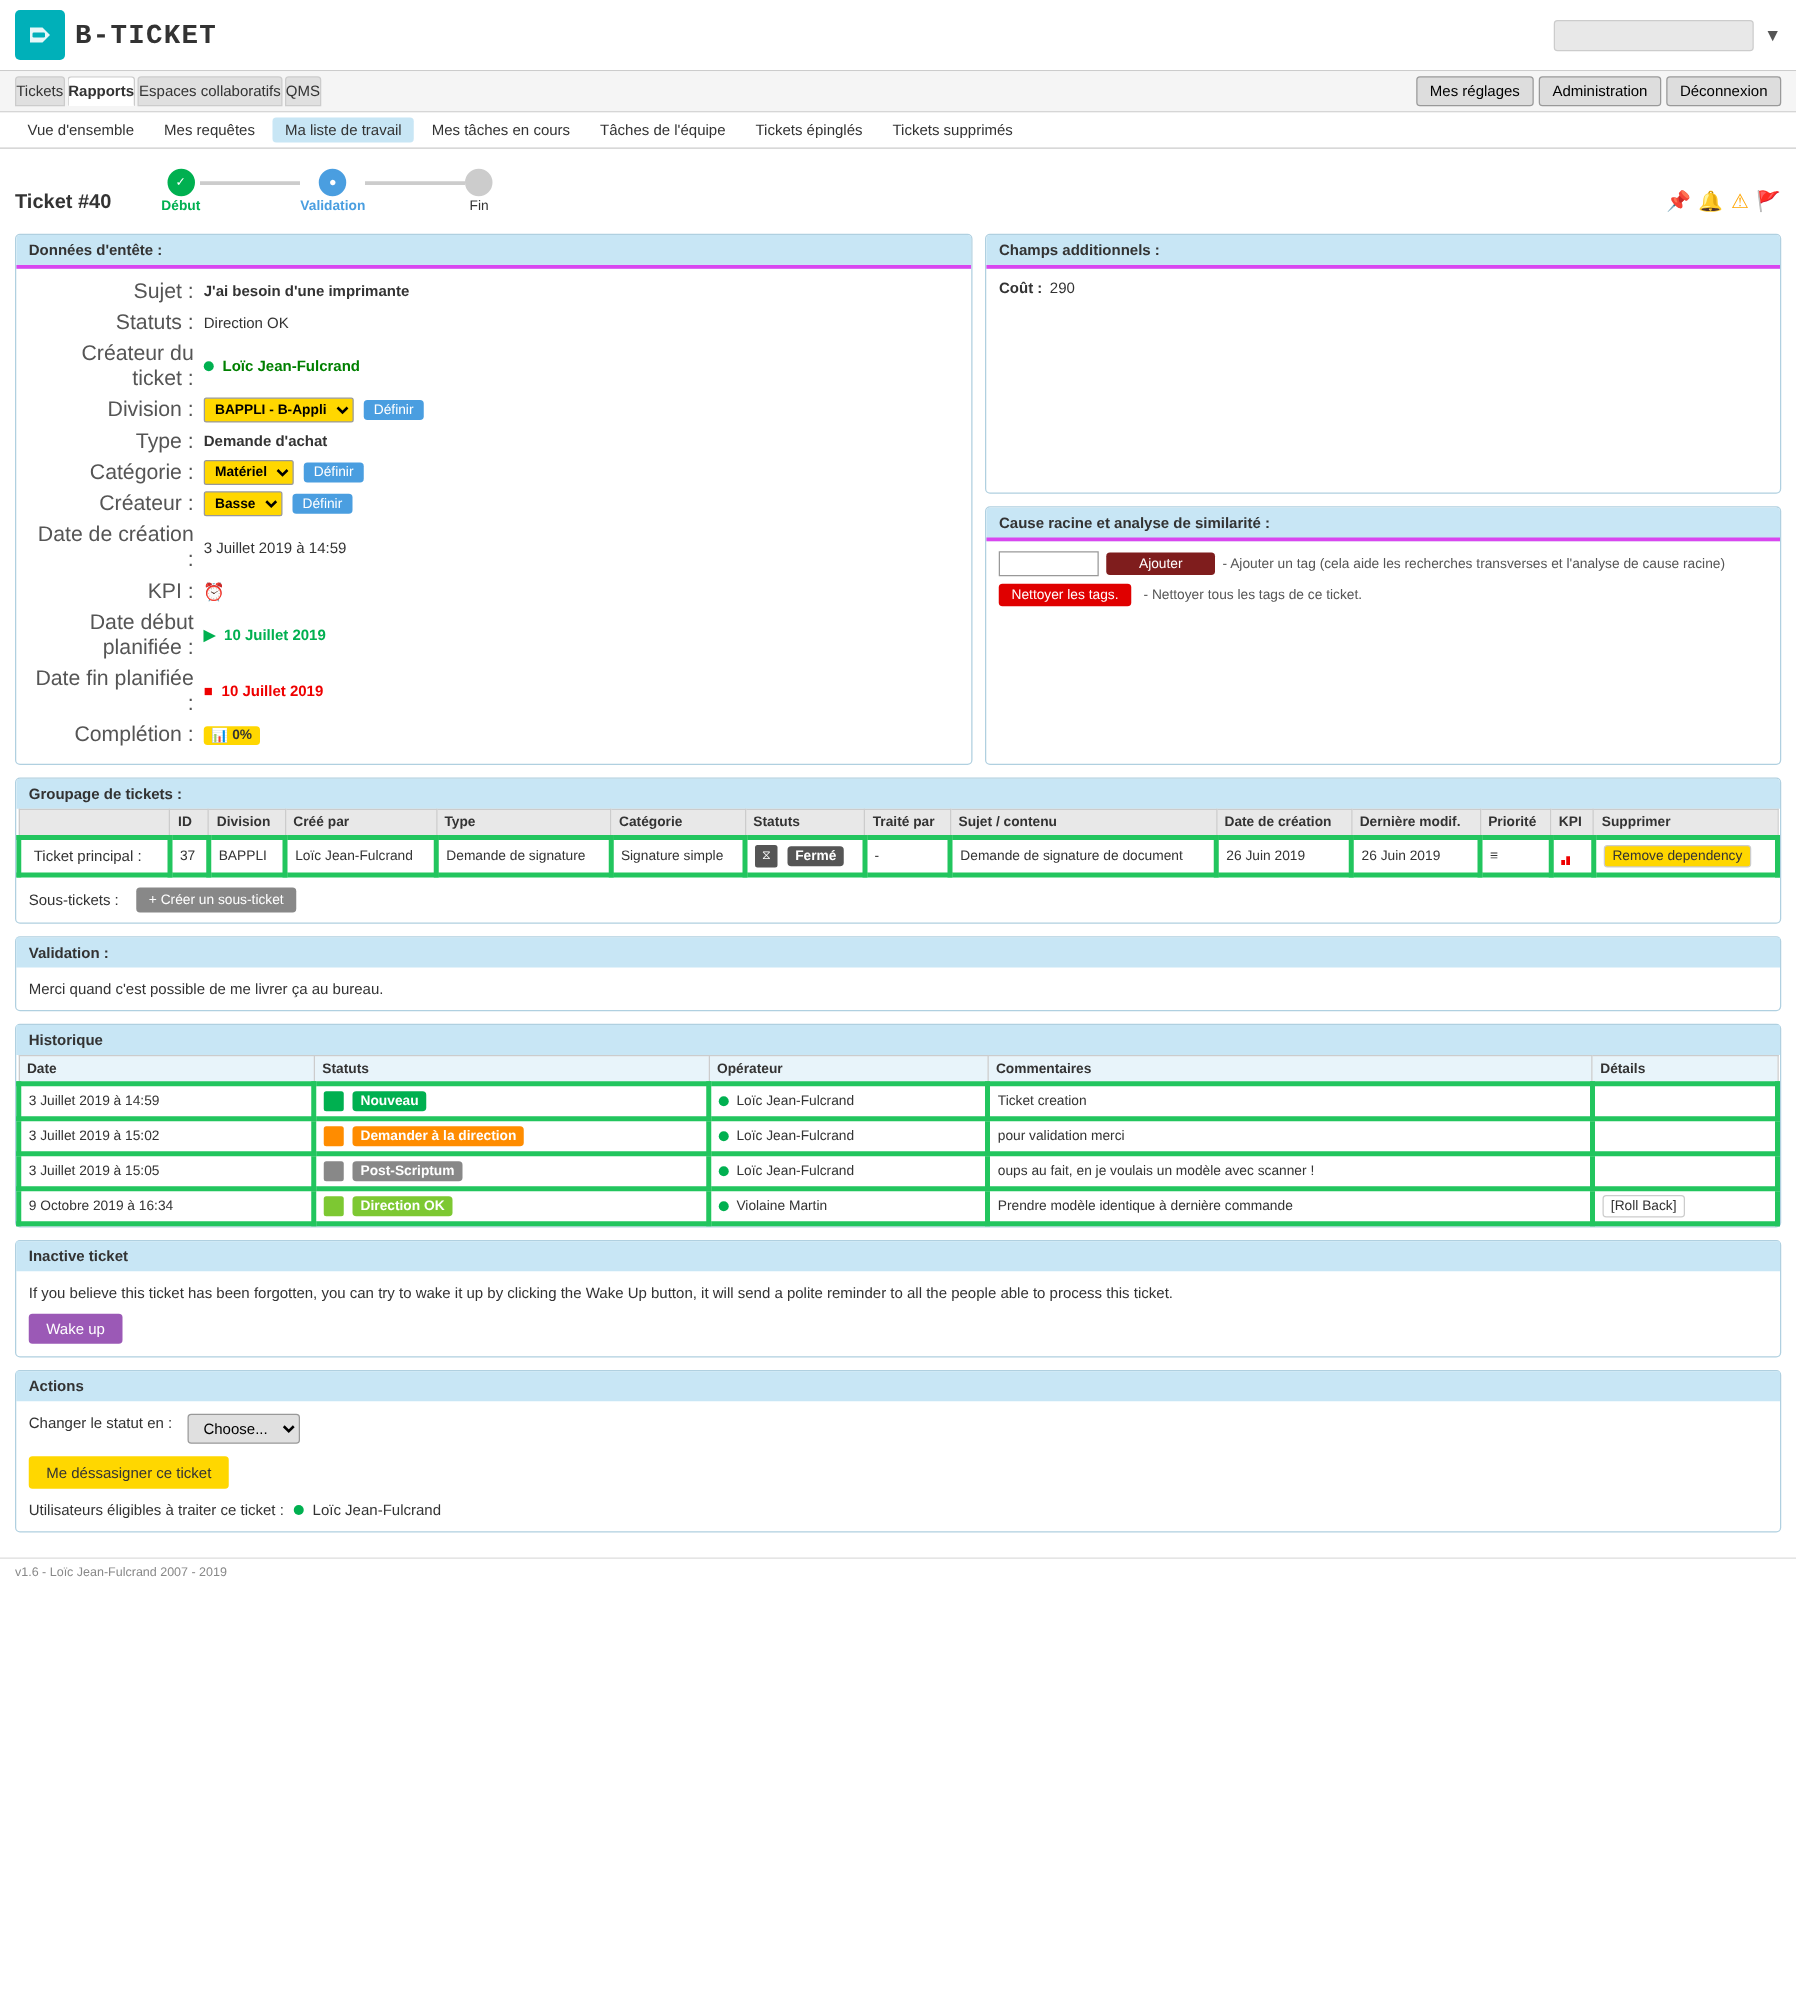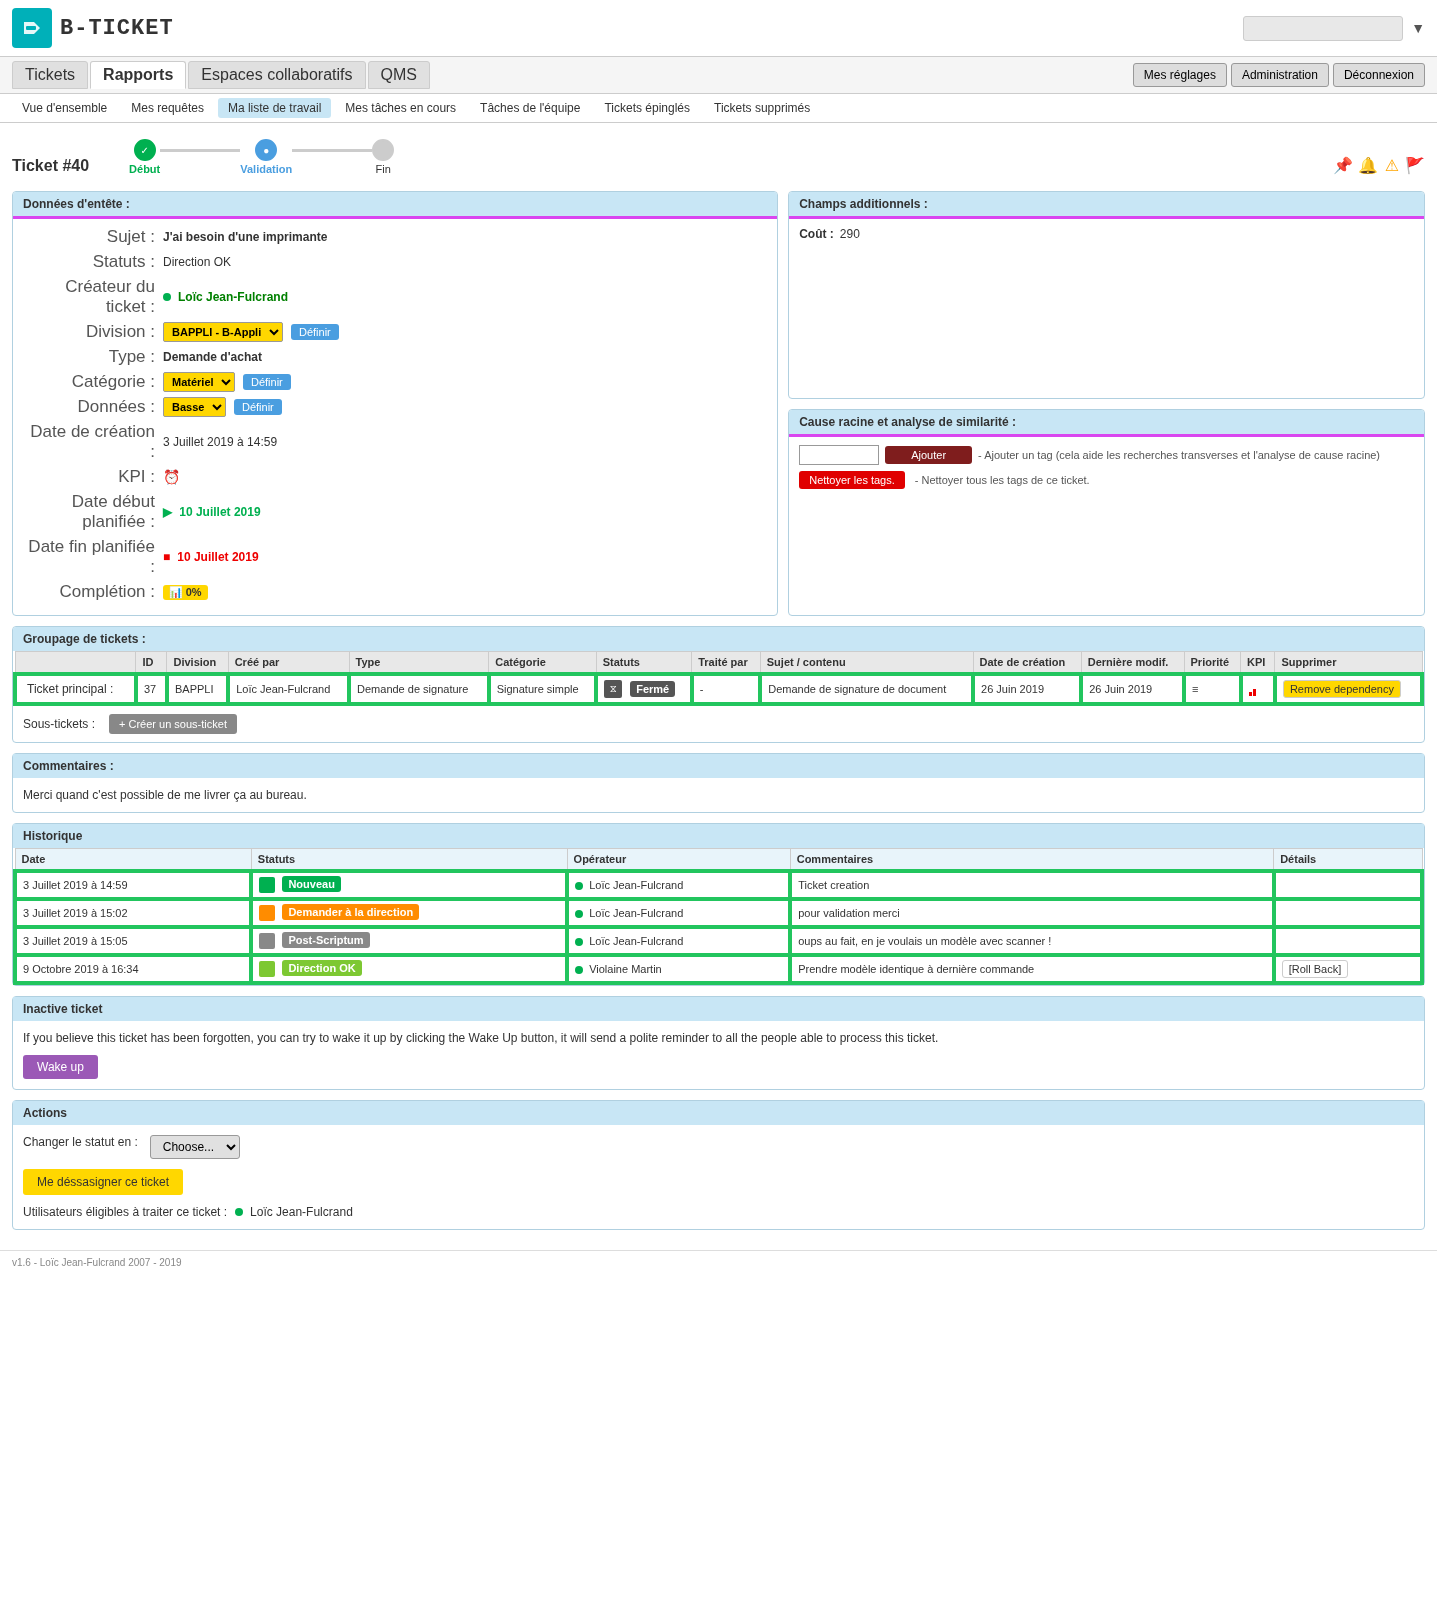--- a/index.html
+++ b/index.html
@@ -11,21 +11,21 @@
     .logo-icon { width: 40px; height: 40px; background: #00b0b9; display: flex; align-items: center; justify-content: center; border-radius: 4px; }
     .logo-icon svg { width: 28px; height: 28px; }
     .logo-text { font-size: 22px; font-weight: bold; color: #333; letter-spacing: 1px; }
     .header-right { display: flex; align-items: center; gap: 8px; }
     .search-box { border: 1px solid #ccc; padding: 4px 8px; border-radius: 3px; width: 160px; background: #e8e8e8; }
     .filter-icon { font-size: 14px; color: #555; cursor: pointer; }
 
     
     .nav-bar { display: flex; align-items: center; justify-content: space-between; padding: 4px 12px; border-bottom: 1px solid #ccc; background: #f5f5f5; }
     .nav-tabs { display: flex; gap: 2px; }
-    .nav-tab { padding: 4px 12px; border: 1px solid #ccc; border-radius: 3px 3px 0 0; cursor: pointer; background: #e0e0e0; font-size: 16px; }
+    .nav-tab { padding: 4px 0; border: 1px solid #ccc; border-radius: 3px 3px 0 0; cursor: pointer; background: #e0e0e0; font-size: 12px; }
     .nav-tab.active { background: #fff; border-bottom: 1px solid #fff; font-weight: bold; }
     .nav-right-btns { display: flex; gap: 4px; }
     .nav-right-btn { padding: 4px 10px; border: 1px solid #999; border-radius: 3px; cursor: pointer; background: #ddd; font-size: 12px; }
 
     
     .sub-nav { display: flex; gap: 4px; padding: 4px 12px; border-bottom: 1px solid #ccc; background: #fff; }
     .sub-nav-item { padding: 3px 10px; cursor: pointer; font-size: 12px; border-radius: 3px; }
     .sub-nav-item.active { background: #c8e6f5; }
 
     
@@ -242,21 +242,21 @@
           <span class="form-label">Catégorie :</span>
           <span class="inline-flex">
             <select class="small" style="background:#ffd700; font-weight:bold;">
               <option>Matériel</option>
             </select>
             <button class="btn-definir">Définir</button>
           </span>
         </div>
 
         <div class="form-row">
-          <span class="form-label">Données :</span>
+          <span class="form-label">Créateur :</span>
           <span class="inline-flex">
             <select class="small" style="background:#ffd700; font-weight:bold;">
               <option>Basse</option>
             </select>
             <button class="btn-definir">Définir</button>
           </span>
         </div>
 
         <div class="form-row">
           <span class="form-label">Date de création :</span>
@@ -375,21 +375,21 @@
         </tr>
       </tbody>
     </table>
     <div class="sous-tickets-row">
       <span style="font-size:12px;">Sous-tickets :</span>
       <button class="btn-definir" style="background:#888; padding:4px 10px;">+ Créer un sous-ticket</button>
     </div>
   </div>
 
   <div class="desc-section">
-    <div class="desc-header">Commentaires :</div>
+    <div class="desc-header">Validation :</div>
     <div class="desc-body">
       <span>Merci quand c'est possible de me livrer ça au bureau.</span>
     </div>
   </div>
 
   <div class="hist-section">
     <div class="hist-header">Historique</div>
     <table class="hist-table">
       <thead>
         <tr>

